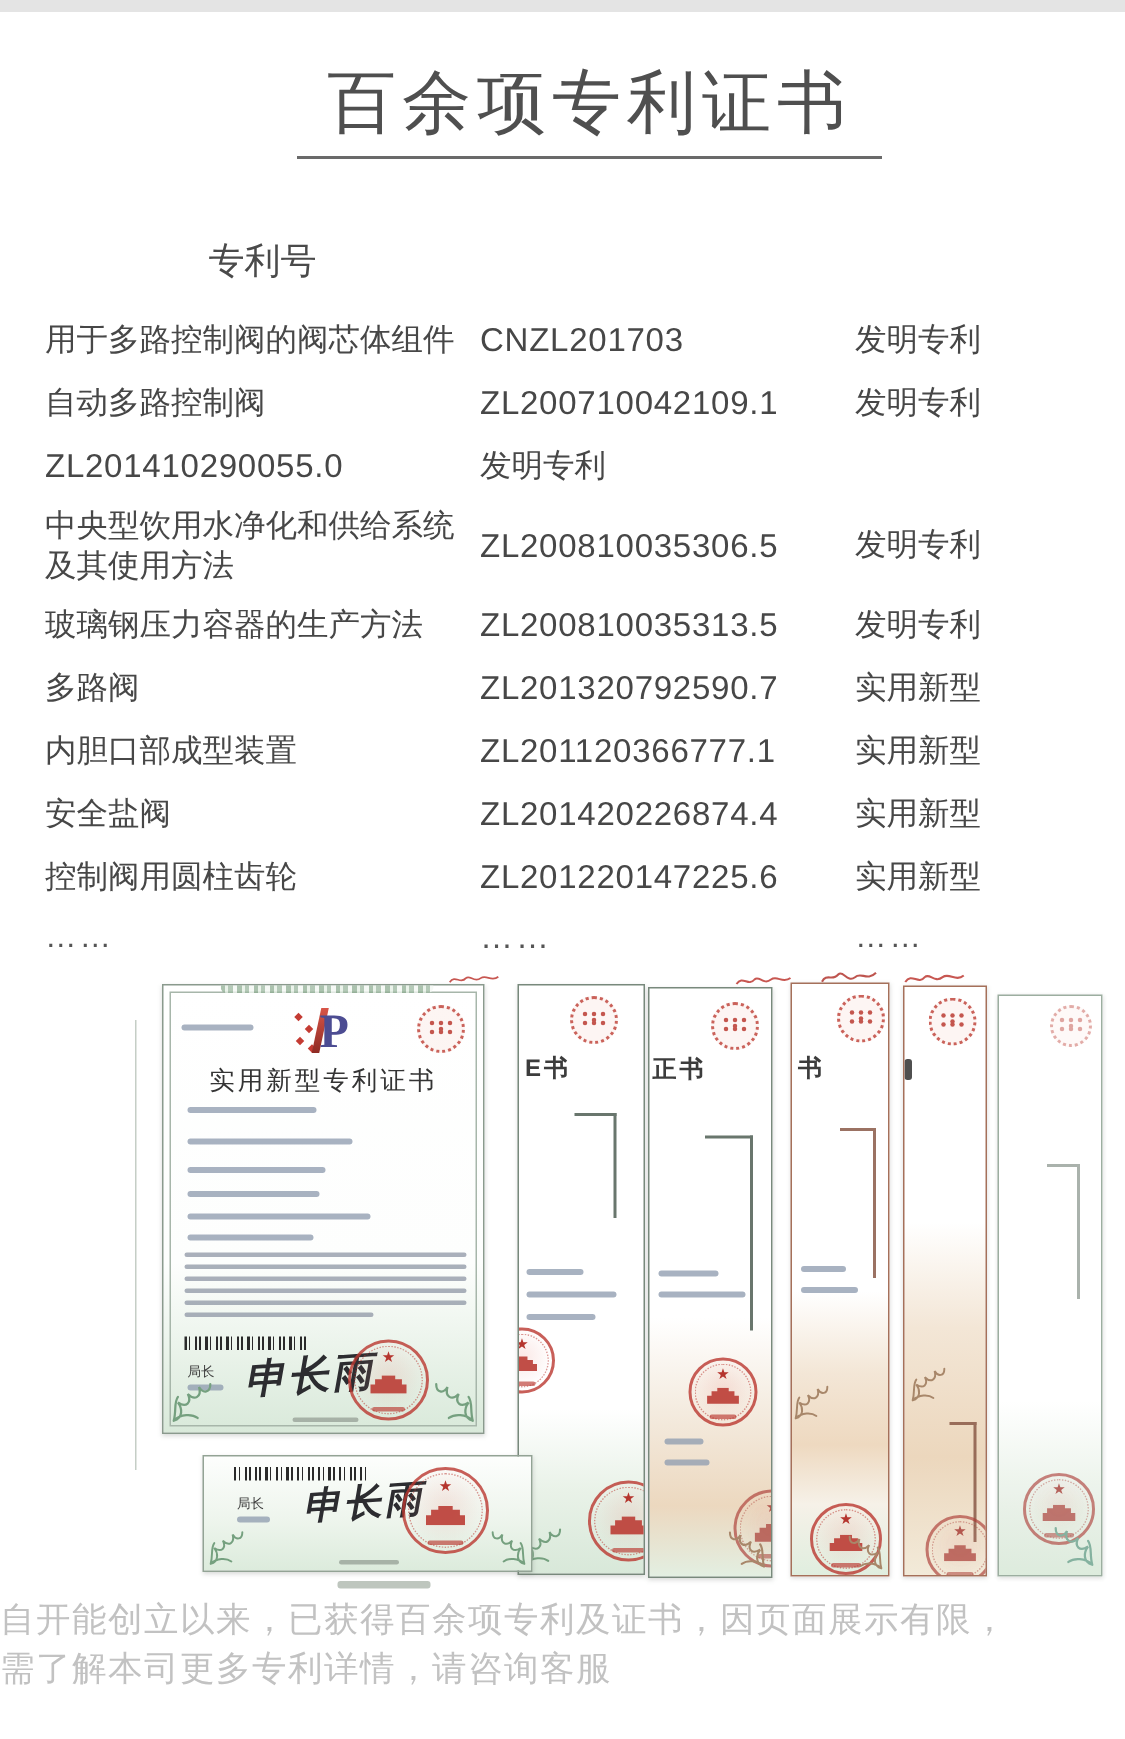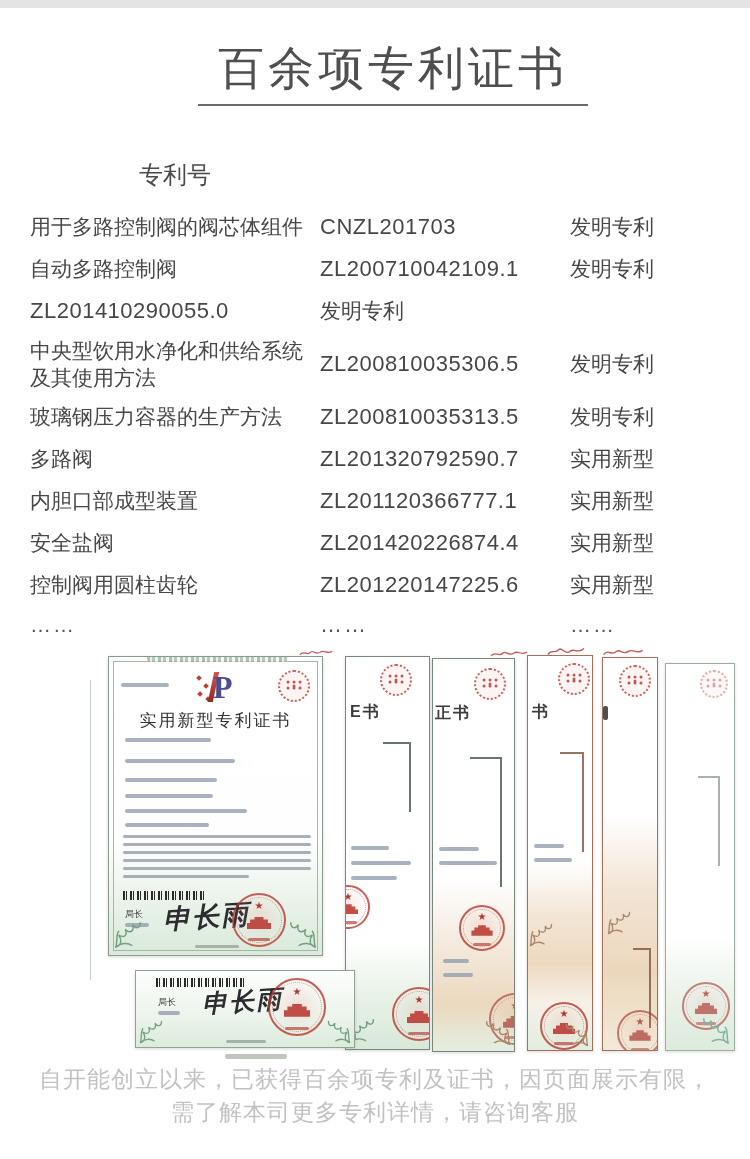--- a/index.html
+++ b/index.html
@@ -85,21 +85,21 @@
   .strip6{left:665px;top:18px;width:70px;height:388px;border:1px solid #97aa9b;z-index:4;opacity:.95;
       background:linear-gradient(180deg,#fff 0%,#fff 70%,#e8f1e7 88%,#dcebdc 100%);}
   .frag{position:absolute;font-size:16px;font-weight:bold;color:#3c3c3c;letter-spacing:2px;}
   .bracket{position:absolute;border-top:2px solid #4f5f54;border-right:2px solid #4f5f54;opacity:.85;}
   .bracket.brown{border-color:#8a5a48;}
   .bottom-strip{left:135px;top:325px;width:220px;height:78px;border:1px solid #93a395;z-index:9;
       background:linear-gradient(180deg,#fdfefd 0%,#eef5ed 55%,#dcebdc 100%);}
   .caption-bar{position:absolute;left:225px;top:409px;width:62px;height:5px;border-radius:2px;
       background:#b3bcb3;opacity:.85;}
   .squiggle{position:absolute;opacity:.9;}
-  footer{position:absolute;left:0;top:1063px;width:100%;text-align:center;color:var(--foot);
+  footer{position:absolute;left:0;top:1063px;width:100%;text-align:left;color:var(--foot);
       font-size:23px;line-height:33px;letter-spacing:1px;}
 </style>
 </head>
 <body>
 
 <div class="top-strip"></div>
 
 <header>
   <div class="title-wrap">
     <h1>百余项专利证书</h1>

